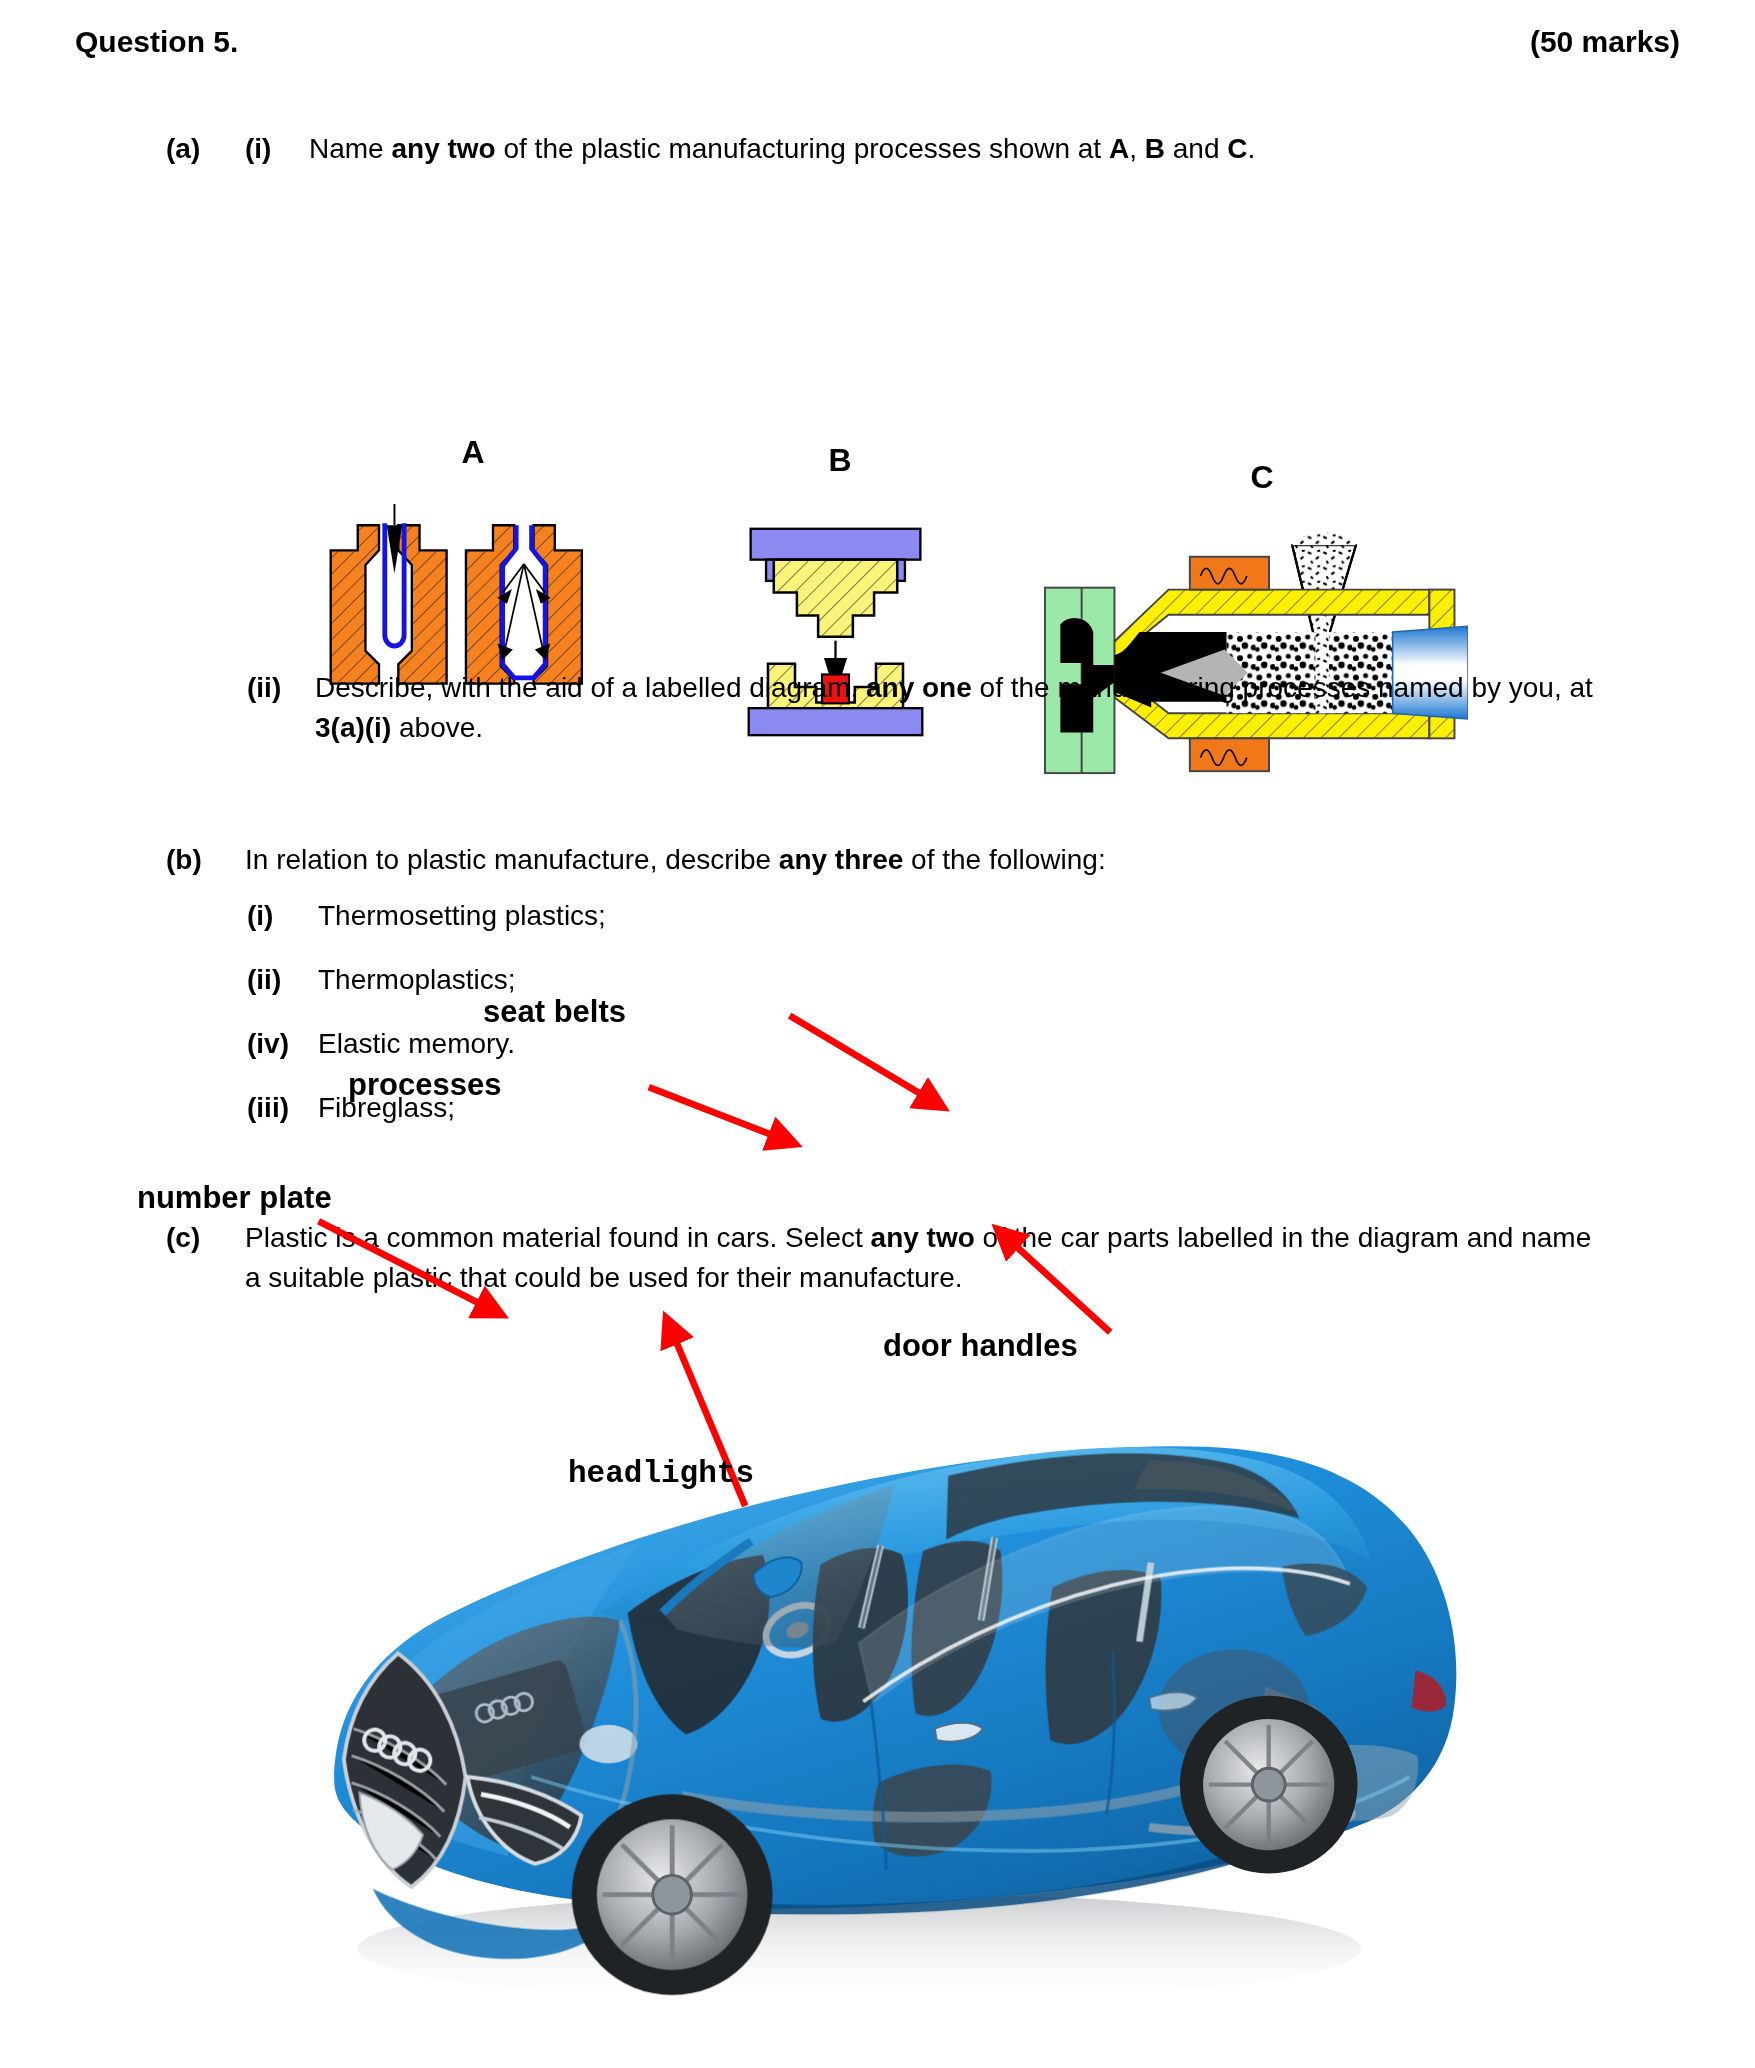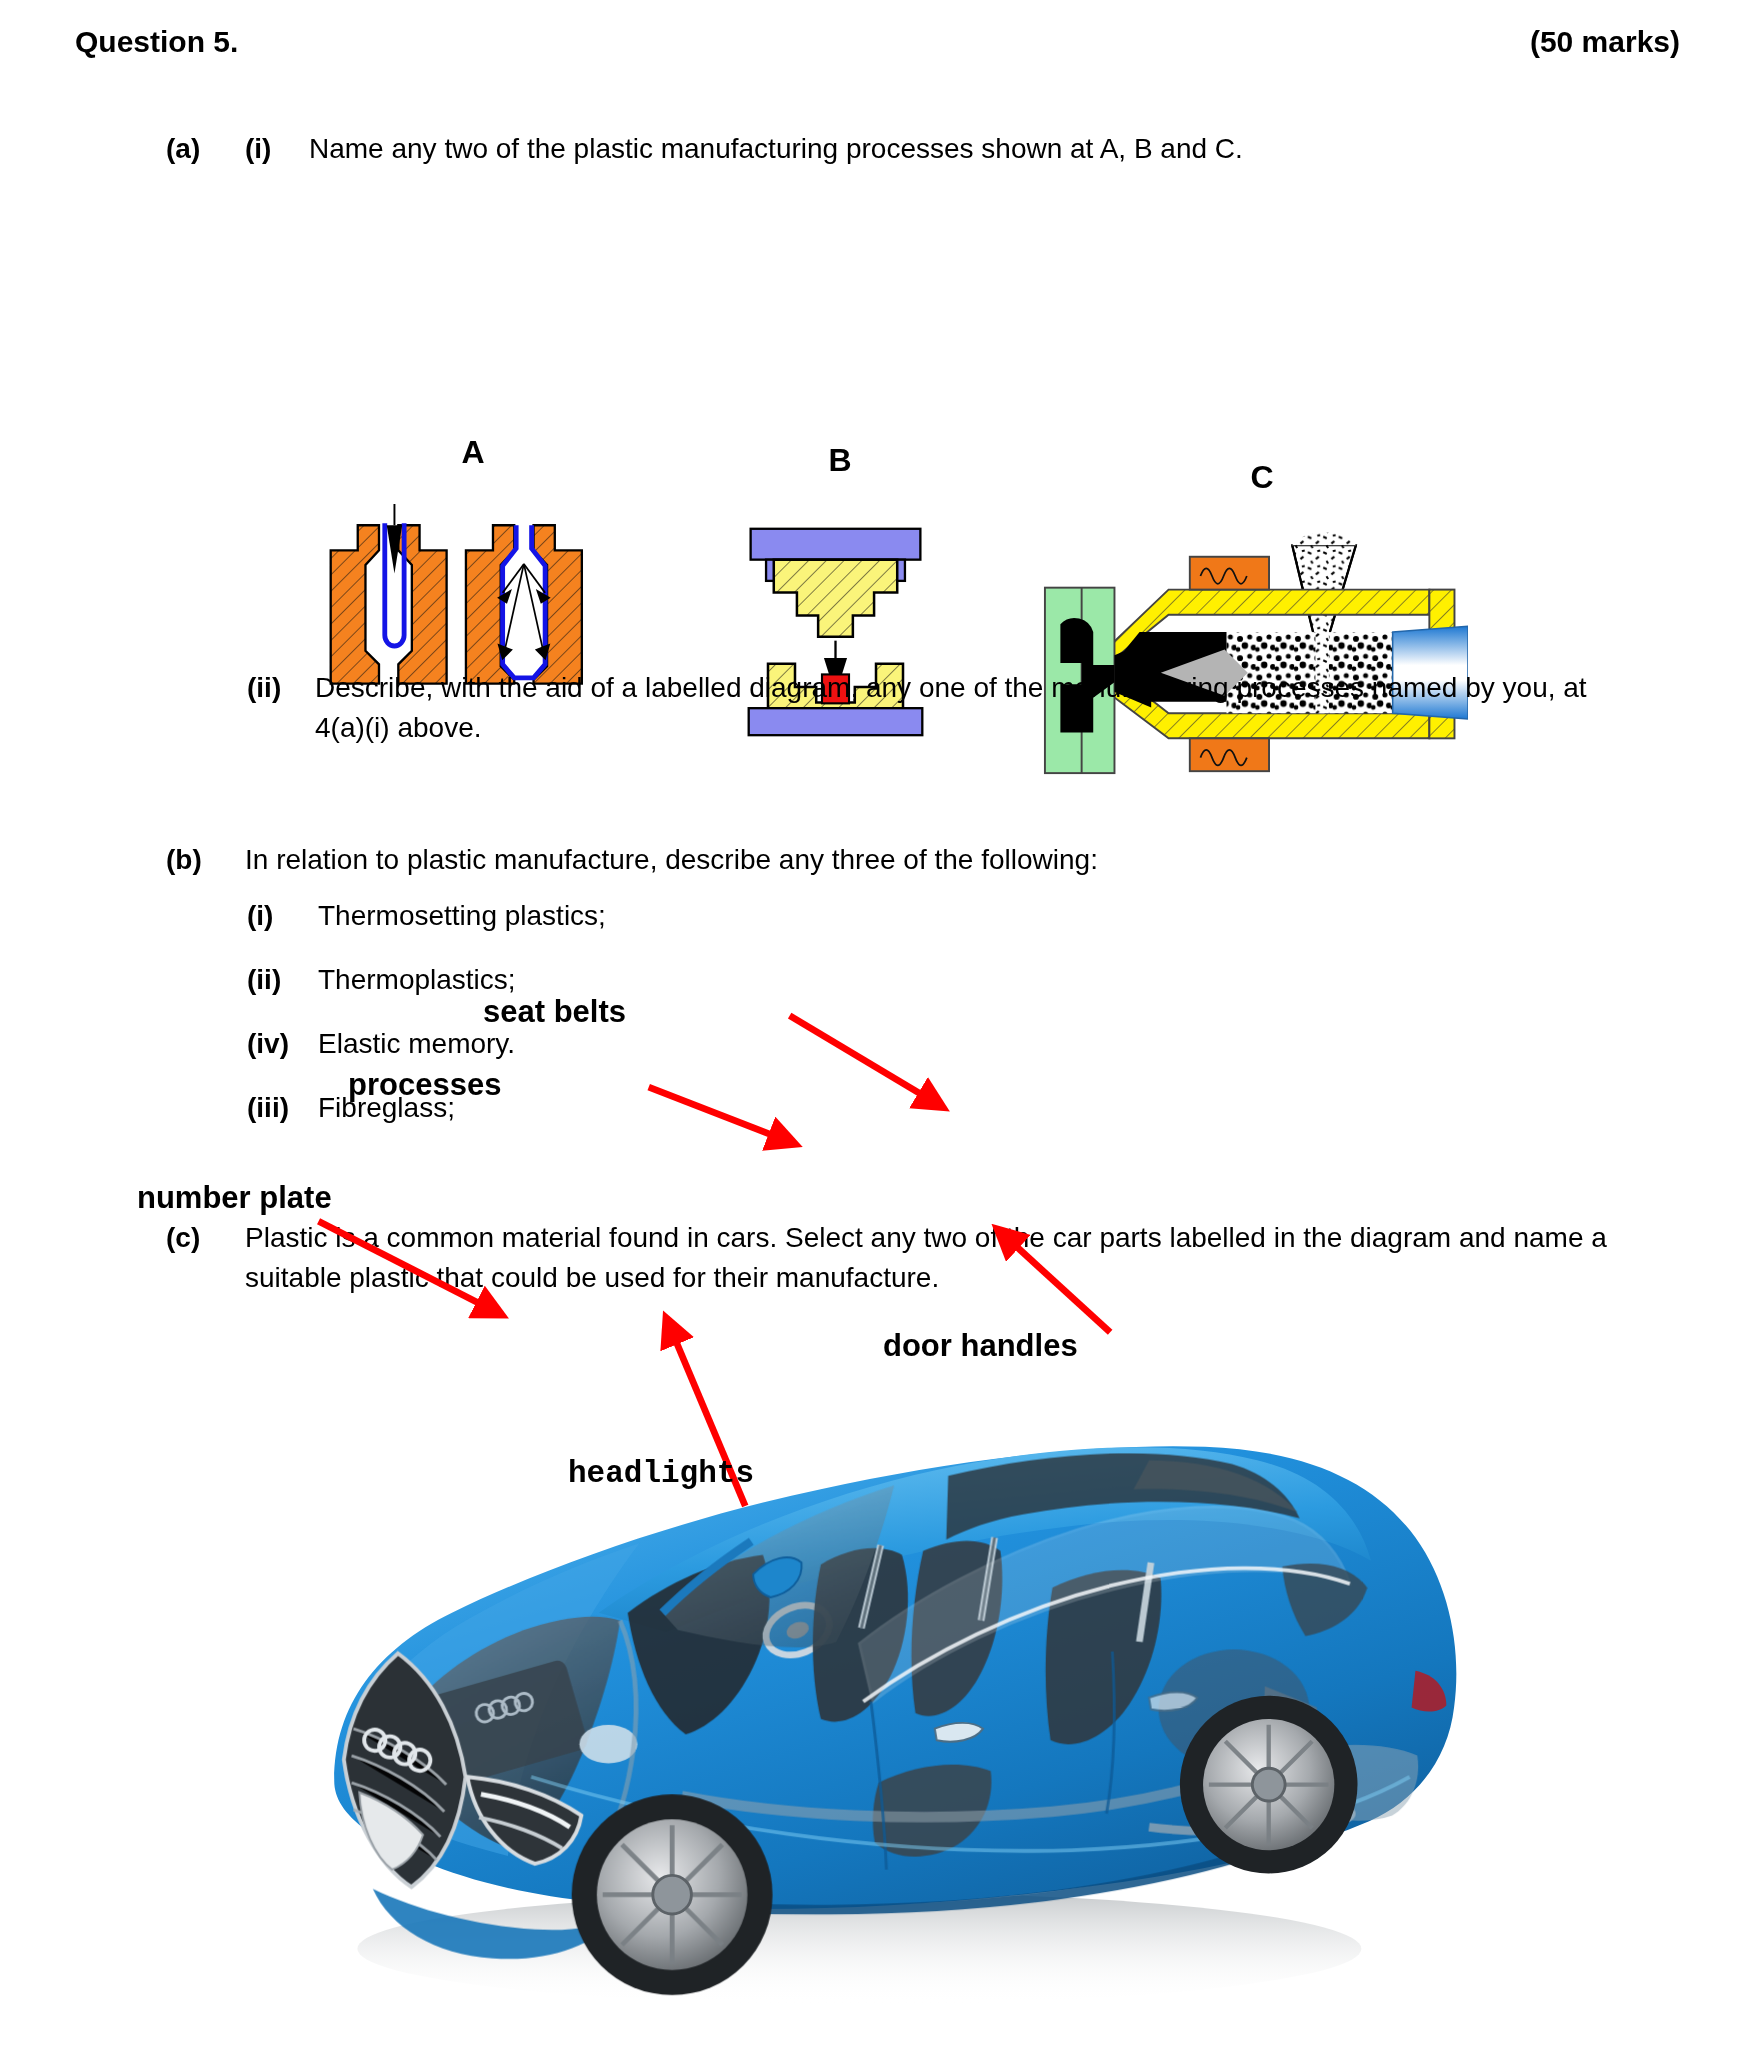--- a/index.html
+++ b/index.html
@@ -47,21 +47,21 @@
     font-weight: bold;
     flex: 0 0 auto;
   }
   .roman {
     font-weight: bold;
     flex: 0 0 auto;
   }
   .qtext {
     flex: 1 1 auto;
   }
-  b.em { font-weight: normal; margin-top: 8px; }
+  b.em { font-weight: bold; margin-top: 8px; }
 
   
   #row-a-i { top: 129px; left: 166px; width: 1429px; }
   #row-a-i .marker { width: 79px; }
   #row-a-i .roman  { width: 64px; }
 
   
   #row-a-ii { top: 668px; left: 247px; width: 1371px; }
   #row-a-ii .roman { width: 68px; }
 
@@ -285,21 +285,21 @@
         <path d="M74,152 L52,152 L52,118 A20,20 0 0 0 18,110 L18,150 L40,150 L40,172 L18,172 L18,222
                  L52,222 L52,186 L74,170 Z" fill="#000" stroke="none"></path>
         <path d="M74,142 L112,126 L112,196 L74,180 Z" fill="#000" stroke="none"></path>
       </g>
     </svg>
 
   </div>
 
   <div class="qrow" id="row-a-ii">
     <span class="roman">(ii)</span>
-    <span class="qtext"><span>Describe, with the aid of a labelled diagram, </span><b class="em">any one</b><span> of the manufacturing processes named by you, at </span><b class="em">4(a)(i)</b><span> above.</span></span>
+    <span class="qtext"><span>Describe, with the aid of a labelled diagram, </span><b class="em">any one</b><span> of the manufacturing processes named by you, at </span><b class="em">3(a)(i)</b><span> above.</span></span>
   </div>
 
   <div class="qrow" id="row-b">
     <span class="marker">(b)</span>
     <span class="qtext"><span>In relation to plastic manufacture, describe </span><b class="em">any three</b><span> of the following:</span></span>
   </div>
 
   <div class="sublist">
     <div class="subrow">
       <span class="roman">(i)</span>

